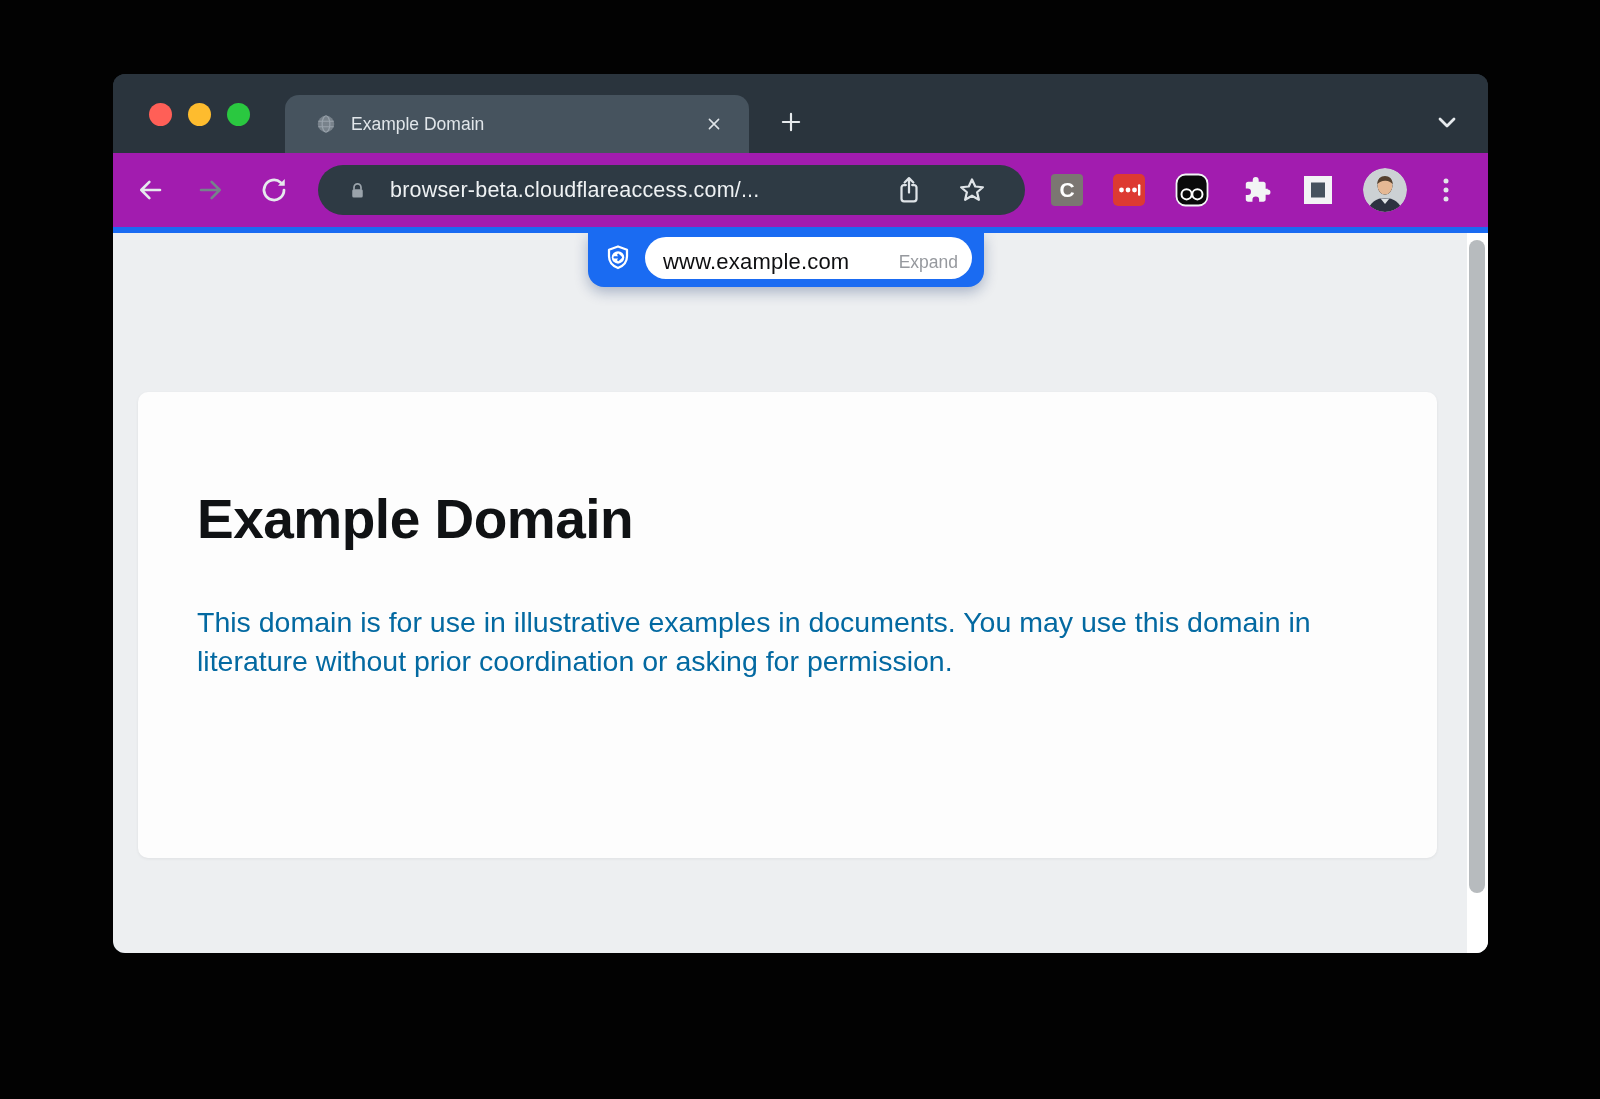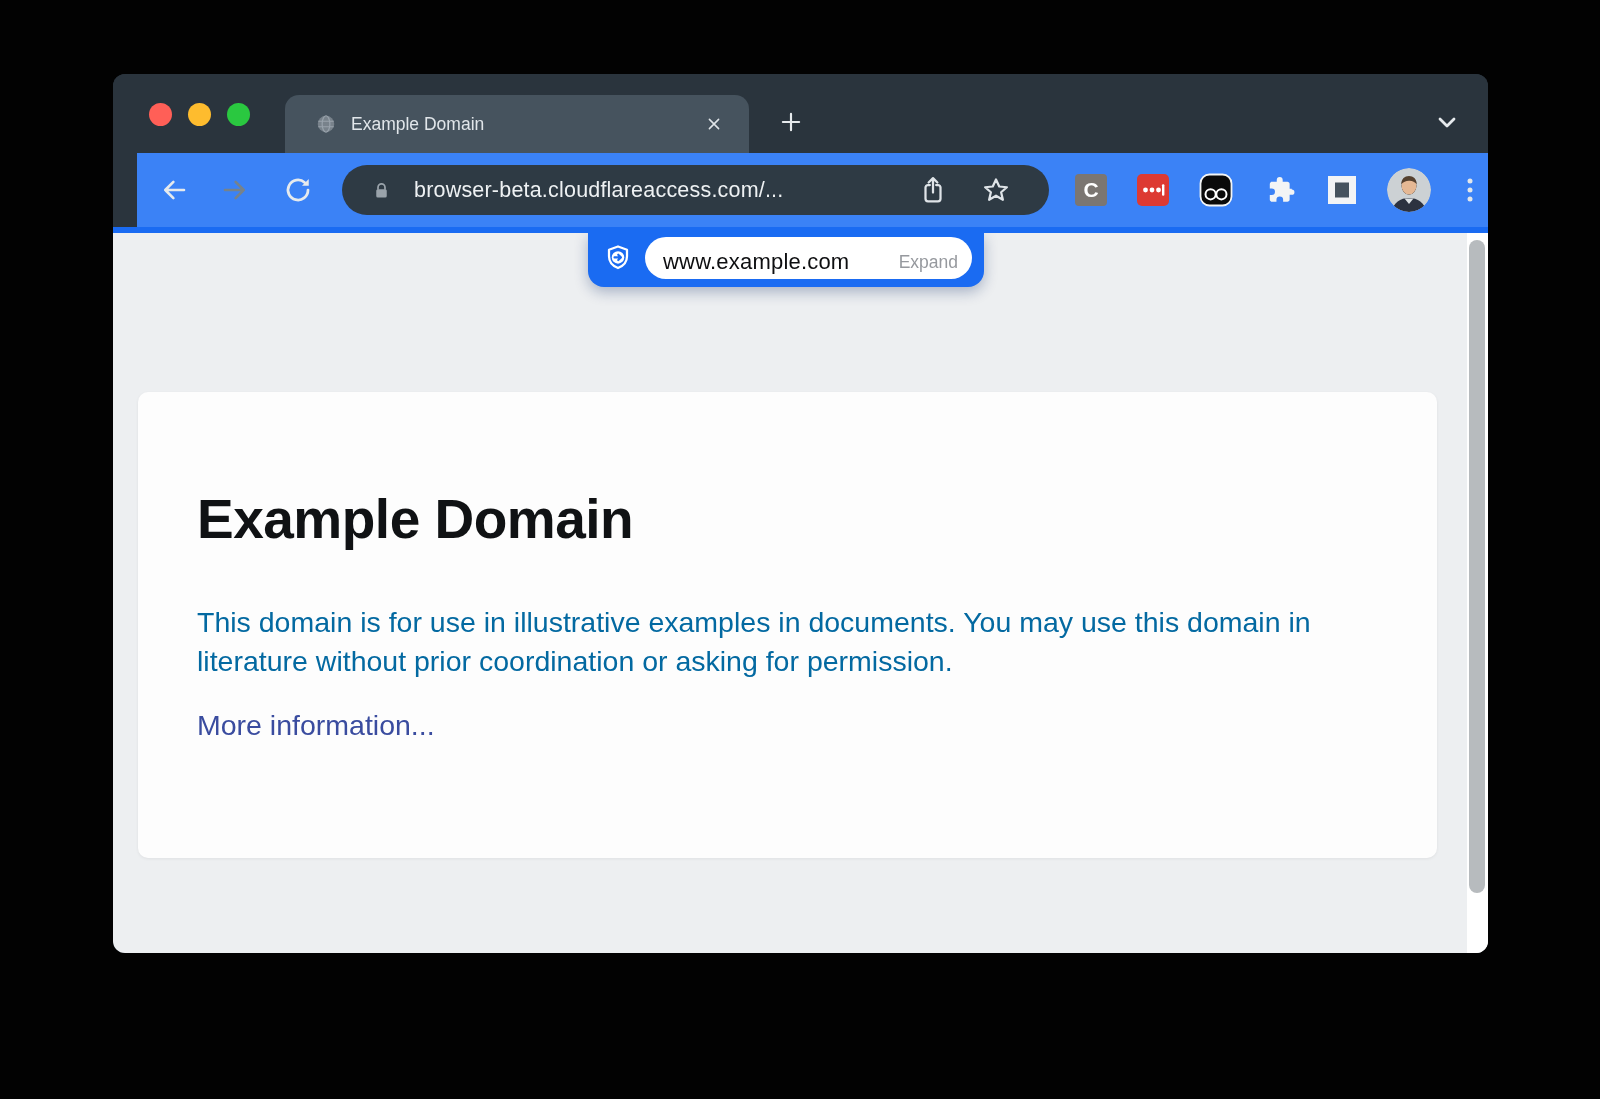--- a/index.html
+++ b/index.html
@@ -25,21 +25,21 @@
                white-space:nowrap; overflow:hidden; }
   .tab-close { width:26px; height:26px; display:flex; align-items:center; justify-content:center;
                border-radius:50%; cursor:pointer; }
 
   .newtab { position:absolute; left:663px; top:33px; width:30px; height:30px;
             display:flex; align-items:center; justify-content:center; cursor:pointer; }
   .tabsearch { position:absolute; left:1318px; top:33px; width:32px; height:30px;
             display:flex; align-items:center; justify-content:center; cursor:pointer; }
 
   
-  .toolbar { position:relative; height:74px; background:#3b82f6; flex:0 0 auto;margin-left:24px; }
+  .toolbar { position:relative; height:74px; background:#a21caf; flex:0 0 auto; }
   .navbtn { position:absolute; top:22px; width:30px; height:30px;
             display:flex; align-items:center; justify-content:center; cursor:pointer; }
   .nav-back    { left:22px; }
   .nav-forward { left:83px; }
   .nav-reload  { left:146px; }
 
   .omnibox { position:absolute; left:205px; top:12px; width:707px; height:50px;
              background:#2e3a44; border-radius:25px; display:flex; align-items:center;
              padding:0 37px 0 29px; cursor:text; }
   .omni-url { margin-left:22px; font-size:21.5px; color:#eef1f3; letter-spacing:.2px;
@@ -236,21 +236,20 @@
         </span>
         <span class="iso-inner">
           <span class="iso-domain">www.example.com</span>
           <span class="iso-expand">Expand</span>
         </span>
       </div>
 
       <div class="card">
         <h1>Example Domain</h1>
         <p>This domain is for use in illustrative examples in documents. You may use this domain in literature without prior coordination or asking for permission.</p>
-        <a>More information...</a>
       </div>
 
       <div class="scroll-track">
         <div class="scroll-thumb"></div>
       </div>
     </div>
 
   </div>
 </div>
 

